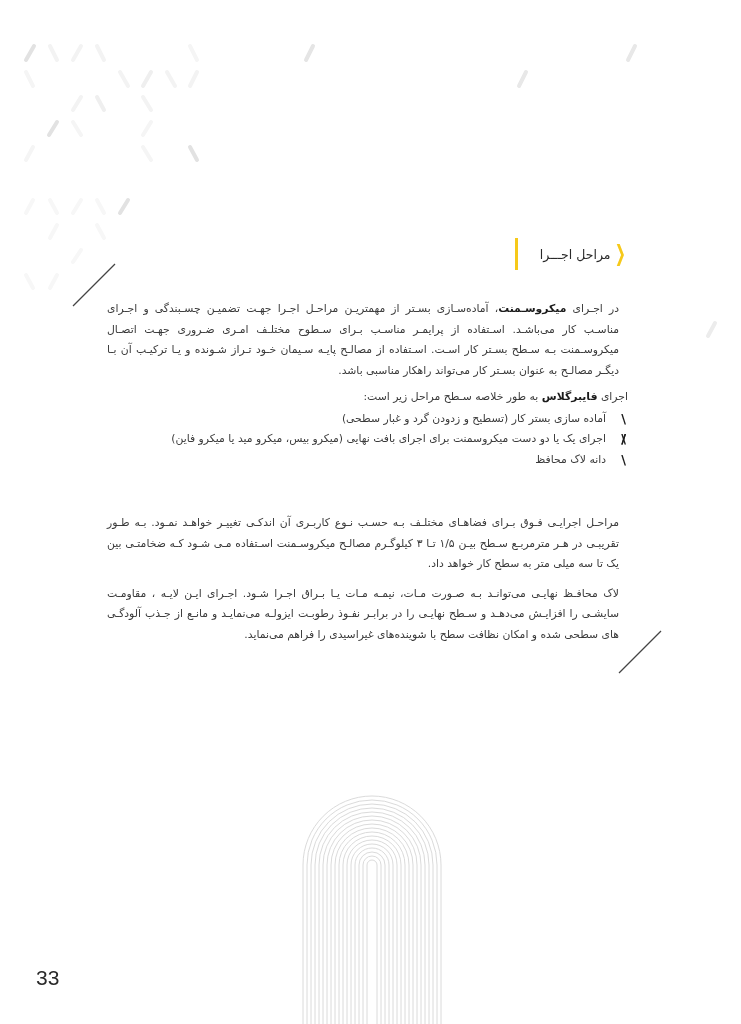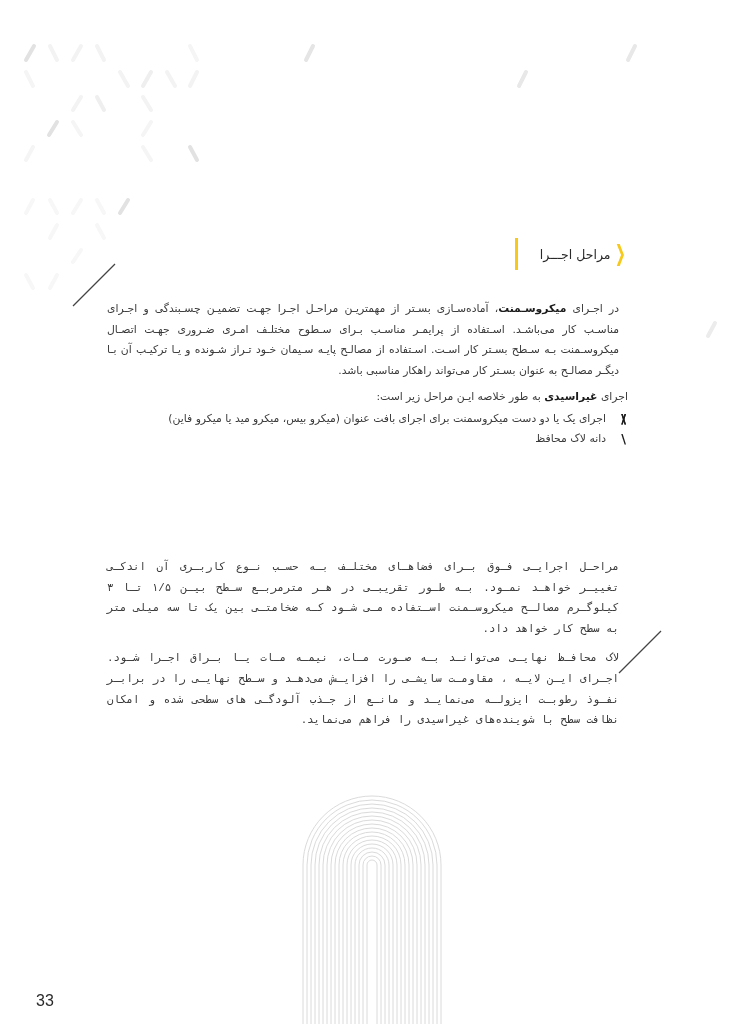--- a/index.html
+++ b/index.html
@@ -93,40 +93,40 @@
     }
     .steps li .bullet {
       position: absolute;
       right: 2px;
       top: 0;
       font-weight: bold;
       color: #1a1a1a;
       font-size: 13px;
       line-height: 20.6px;
     }
-    #details { top: 548px; font-family: Liberation Mono, monospace; }
+    #details { top: 504px; }
     #details p + p { margin-top: 0; }
     .diag {
       position: absolute;
       pointer-events: none;
     }
     .arc {
       position: absolute;
       left: 302px;
       top: 795px;
       width: 140px;
       height: 229px;
       pointer-events: none;
     }
     .page-number {
       position: absolute;
       left: 36px;
-      top: 992px;
+      top: 966px;
       font-family: "Liberation Sans", sans-serif;
-      font-size: 16px;
+      font-size: 21px;
       color: #2a2a2a;
     }
   </style>
 </head>
 <body>
 
 <div class="page">
 
   <svg class="deco" viewBox="0 0 741 400" xmlns="http://www.w3.org/2000/svg">
     <g stroke-linecap="round" stroke-width="4">
@@ -177,27 +177,27 @@
   </svg>
 
   <div class="text-block" id="intro">
     <p>
       <span>در اجـرای </span><b>میکروسـمنت</b><span>، آماده‌سـازی بسـتر از مهمتریـن مراحـل اجـرا جهـت تضمیـن چسـبندگی و اجـرای مناسـب کار می‌باشـد. اسـتفاده از پرایمـر مناسـب بـرای سـطوح مختلـف امـری ضـروری جهـت اتصـال میکروسـمنت بـه سـطح بسـتر کار اسـت. اسـتفاده از مصالـح پایـه سـیمان خـود تـراز شـونده و یـا ترکیـب آن بـا دیگـر مصالـح به عنوان بسـتر کار می‌تواند راهکار مناسبی باشد.</span>
     </p>
   </div>
 
   <div class="text-block" id="summary">
     <p class="lead">
-      <span>اجرای </span><b>غیراسیدی</b><span> به طور خلاصه ایـن مراحل زیر است:</span>
+      <span>اجرای </span><b>فایبرگلاس</b><span> به طور خلاصه سـطح مراحل زیر است:</span>
     </p>
     <ul class="steps">
-      <li><span class="bullet">\</span></li>
+      <li><span class="bullet">\</span><span>آماده سازی بستر کار (تسطیح و زدودن گرد و غبار سطحی)</span></li>
       <li><span class="bullet">/</span></li>
       <li><span class="bullet">\</span></li>
-      <li><span class="bullet">/</span><span>اجرای یک یا دو دست میکروسمنت برای اجرای بافت عنوان (میکرو بیس، میکرو مید یا میکرو فاین)</span></li>
+      <li><span class="bullet">/</span><span>اجرای یک یا دو دست میکروسمنت برای اجرای بافت نهایی (میکرو بیس، میکرو مید یا میکرو فاین)</span></li>
       <li><span class="bullet">\</span><span>دانه لاک محافظ</span></li>
     </ul>
   </div>
 
   <div class="text-block" id="details">
     <p>مراحـل اجرایـی فـوق بـرای فضاهـای مختلـف بـه حسـب نـوع کاربـری آن  اندکـی  تغییـر خواهـد نمـود. بـه طـور تقریبـی در هـر مترمربـع سـطح بیـن ۱/۵ تـا ۳ کیلوگـرم مصالـح میکروسـمنت اسـتفاده مـی شـود کـه ضخامتـی بین یک تا سه میلی متر به سطح کار خواهد داد.</p>
     <p>لاک محافـظ نهایـی می‌توانـد بـه صـورت مـات، نیمـه مـات یـا بـراق اجـرا شـود. اجـرای ایـن لایـه ، مقاومـت سایشـی را افزایـش می‌دهـد و سـطح نهایـی را در برابـر نفـوذ رطوبـت ایزولـه می‌نمایـد و مانـع از جـذب آلودگـی های سطحی شده و امکان نظافت سطح  با شوینده‌های غیراسیدی را فراهم می‌نماید.</p>
   </div>
 
   <svg class="diag" style="left:618px; top:630px; width:44px; height:44px;" viewBox="0 0 44 44">

